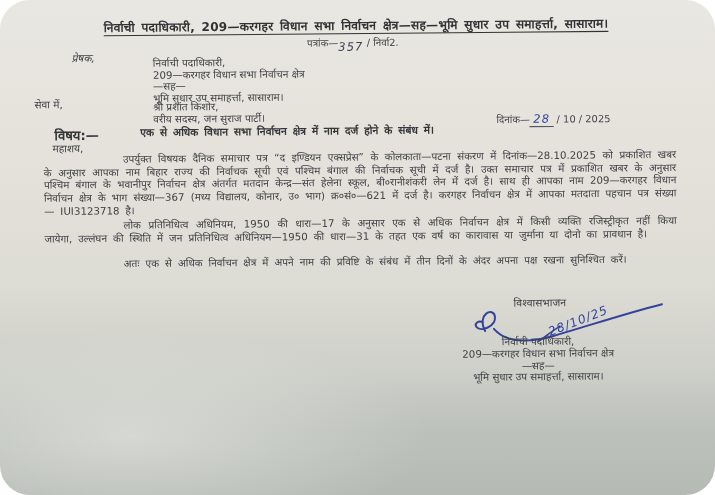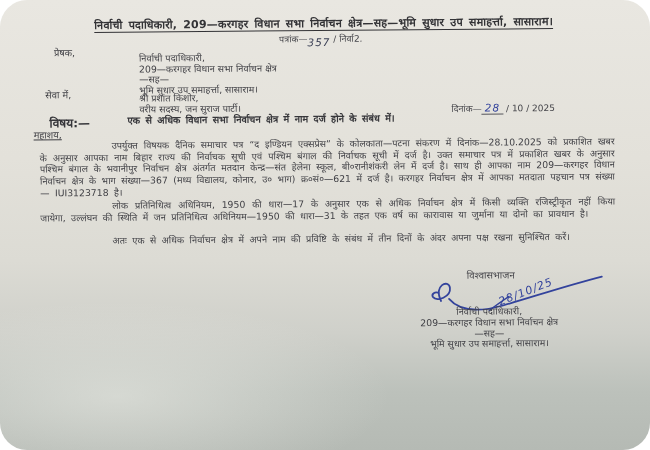--- a/index.html
+++ b/index.html
@@ -53,40 +53,40 @@
 </head>
 <body>
 
 <div class="photo">
   <div class="tilt">
 
     <div class="abs header-title">निर्वाची पदाधिकारी, 209—करगहर विधान सभा निर्वाचन क्षेत्र—सह—भूमि सुधार उप समाहर्त्ता, सासाराम।</div>
 
     <div class="abs ref-line"><span>पत्रांक—</span><span class="hand hand-dark">357</span><span> / निर्वा2.</span></div>
 
-    <div class="abs label" style="left:55px;top:44px;">प्रेषक,</div>
+    <div class="abs label" style="left:66px;top:44px;font-style:italic;">प्रेषक,</div>
     <div class="abs blocklines" style="left:140px;top:52px;">
       <div>निर्वाची पदाधिकारी,</div>
       <div>209—करगहर विधान सभा निर्वाचन क्षेत्र</div>
       <div>—सह—</div>
       <div>भूमि सुधार उप समाहर्त्ता, सासाराम।</div>
     </div>
 
-    <div class="abs label" style="left:46px;top:86px;">सेवा में,</div>
+    <div class="abs label" style="left:32px;top:86px;">सेवा में,</div>
     <div class="abs blocklines" style="left:140px;top:92px;">
       <div>श्री प्रशांत किशोर,</div>
       <div>वरीय सदस्य, जन सुराज पार्टी।</div>
     </div>
 
     <div class="abs date-line" style="left:452px;top:103px;"><span>दिनांक—</span><span class="hand hand-blue">28</span><span> / 10 / 2025</span></div>
 
     <div class="abs subject-label" style="left:50px;top:112px;">विषय:—</div>
     <div class="abs subject-text" style="left:128px;top:112px;">एक से अधिक विधान सभा निर्वाचन क्षेत्र में नाम दर्ज होने के संबंध में।</div>
 
-    <div class="abs label" style="left:34px;top:126px;text-decoration:underline;">महाशय,</div>
+    <div class="abs label" style="left:48px;top:126px;">महाशय,</div>
 
     <div class="para" style="top:138px;">उपर्युक्त विषयक दैनिक समाचार पत्र “द इण्डियन एक्सप्रेस” के कोलकाता—पटना संकरण में दिनांक—28.10.2025 को प्रकाशित खबर के अनुसार आपका नाम बिहार राज्य की निर्वाचक सूची एवं पश्चिम बंगाल की निर्वाचक सूची में दर्ज है। उक्त समाचार पत्र में प्रकाशित खबर के अनुसार पश्चिम बंगाल के भवानीपुर निर्वाचन क्षेत्र अंतर्गत मतदान केन्द्र—संत हेलेना स्कूल, बी०रानीशंकरी लेन में दर्ज है। साथ ही आपका नाम 209—करगहर विधान निर्वाचन क्षेत्र के भाग संख्या—367 (मध्य विद्यालय, कोनार, उ० भाग) क्र०सं०—621 में दर्ज है। करगहर निर्वाचन क्षेत्र में आपका मतदाता पहचान पत्र संख्या— IUI3123718 है।</div>
     <div class="para" style="top:198px;">लोक प्रतिनिधित्व अधिनियम, 1950 की धारा—17 के अनुसार एक से अधिक निर्वाचन क्षेत्र में किसी व्यक्ति रजिस्ट्रीकृत नहीं किया जायेगा, उल्लंघन की स्थिति में जन प्रतिनिधित्व अधिनियम—1950 की धारा—31 के तहत एक वर्ष का कारावास या जुर्माना या दोनो का प्रावधान है।</div>
     <div class="para" style="top:233px;">अतः एक से अधिक निर्वाचन क्षेत्र में अपने नाम की प्रविष्टि के संबंध में तीन दिनों के अंदर अपना पक्ष रखना सुनिश्चित करें।</div>
 
     <div class="abs closing-word" style="left:466px;top:270px;">विश्वासभाजन</div>
 
     <div class="sig-wrap">
       <svg width="195" height="44" viewBox="0 0 195 44">
         <path d="M22,26 C14,10 30,4 31,13 C32,22 18,27 14,22 C12,19 16,16 20,18" fill="none" stroke="#33439c" stroke-width="1.8" stroke-linecap="round"></path>

